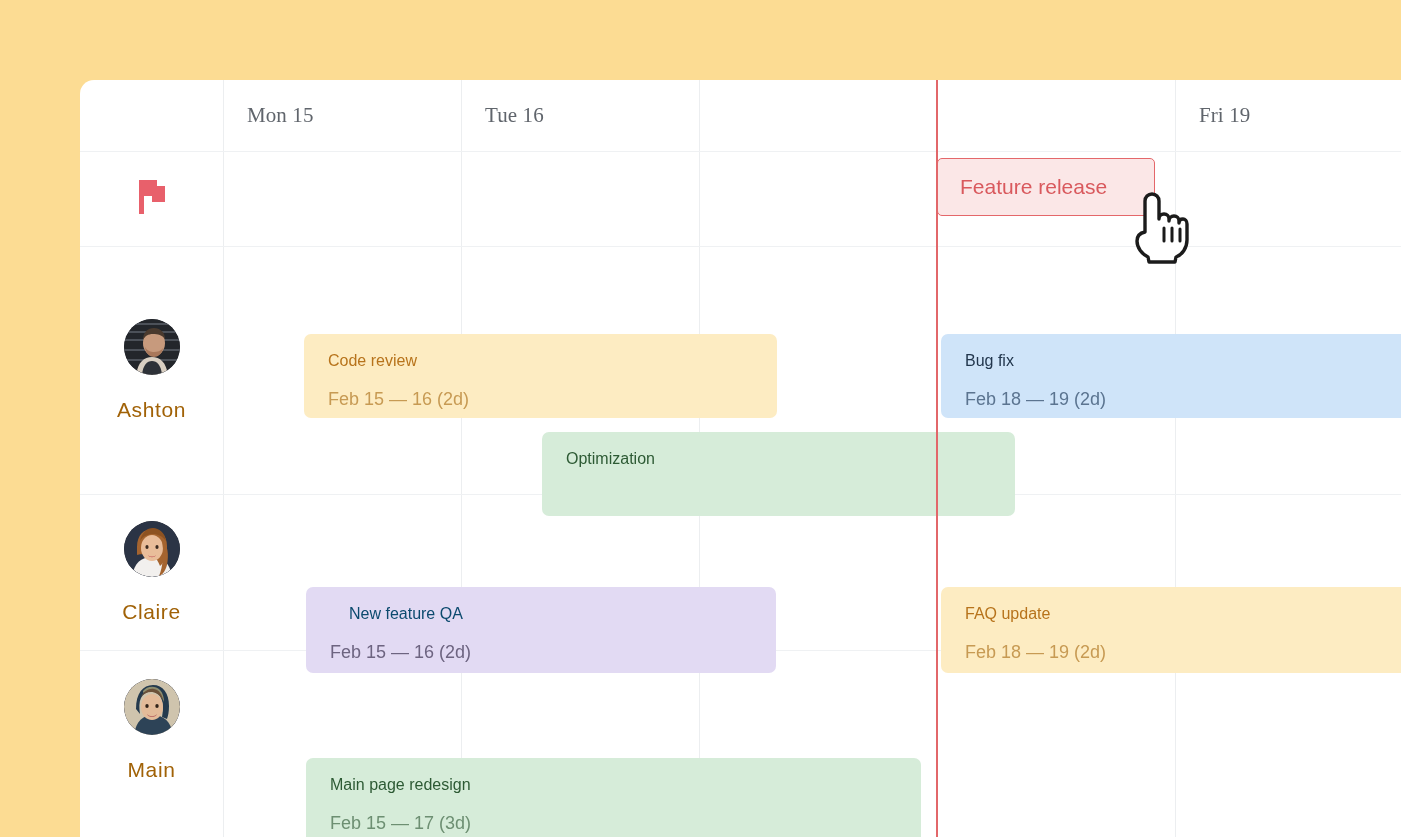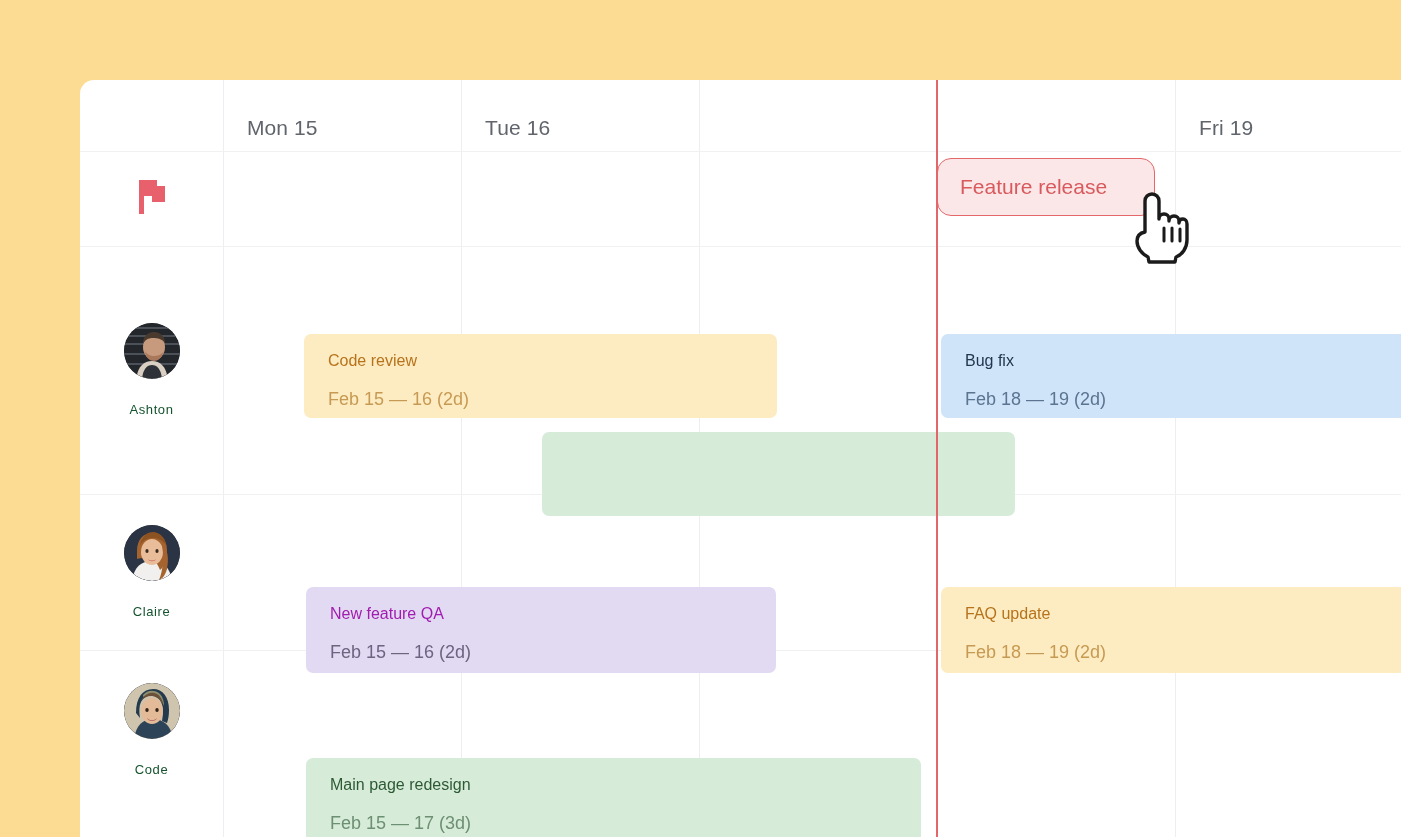--- a/index.html
+++ b/index.html
@@ -47,22 +47,23 @@
   .hline {
     position: absolute;
     left: 0;
     width: 1321px;
     height: 1px;
     background: #eff1f3;
   }
 
   
   #header {
-    top: 12px;
+    top: 0;
     height: 71px;
+    font-family: Liberation Serif, serif;
   }
 
   .day-head {
     position: absolute;
     top: 0;
     height: 71px;
     display: flex;
     align-items: center;
     padding-left: 24px;
     font-size: 21px;
@@ -87,22 +88,22 @@
     border-radius: 50%;
     overflow: hidden;
     position: relative;
     background: #2b2f38;
   }
 
   .avatar svg { display: block; width: 56px; height: 56px; }
 
   .res-name {
     margin-top: 23px;
-    font-size: 13px;
-    color: #14532d;
+    font-size: 21px;
+    color: #a16207;
     letter-spacing: .6px;
   }
 
   
   .flag-cell {
     position: absolute;
     left: 0;
     width: 143px;
     display: flex;
     align-items: center;
@@ -137,29 +138,29 @@
 
   .t-green  { background: #d6ecd9; }
   .t-green  .bar-title { color: #2d5a34; }
   .t-green  .bar-sub   { color: #6d8f72; }
 
   .t-blue   { background: #cfe4f9; }
   .t-blue   .bar-title { color: #22364d; }
   .t-blue   .bar-sub   { color: #5b7490; }
 
   .t-purple { background: #e2daf3; }
-  .t-purple .bar-title { color: #a21caf; }
+  .t-purple .bar-title { color: #0c4a6e; margin-left: 19px; }
   .t-purple .bar-sub   { color: #6d6480; }
 
   
   .milestone {
     position: absolute;
     background: #fbe7e7;
     border: 1.6px solid #e4676a;
-    border-radius: 14px;
+    border-radius: 5px;
     display: flex;
     align-items: center;
     padding-left: 22px;
     font-size: 21px;
     color: #d9595d;
   }
 
   
   #today-line {
     position: absolute;
@@ -239,20 +240,21 @@
     </span>
     <span class="res-name">Ashton</span>
   </div>
 
   <div class="bar t-amber" style="left:224px;top:254px;width:473px;height:84px">
     <div class="bar-title">Code review</div>
     <div class="bar-sub">Feb 15  — 16 (2d)</div>
   </div>
 
   <div class="bar t-green" style="left:462px;top:352px;width:473px;height:84px">
+    <div class="bar-title">Optimization</div>
   </div>
 
   <div class="bar t-blue" style="left:861px;top:254px;width:540px;height:84px">
     <div class="bar-title">Bug fix</div>
     <div class="bar-sub">Feb 18  — 19 (2d)</div>
   </div>
 
   <div class="res-cell" style="top:414px;height:156px">
     <span class="avatar">
       <svg viewBox="0 0 56 56">
@@ -301,21 +303,21 @@
           <path d="M12 30C12 14 19 6 29 6s16 8 16 21c0 6-1 10-2 13l-5-2c2-10 1-19-4-23-6-5-14-2-17 4-2 4-2 10-1 16z" fill="#243a4d"></path>
           <path d="M19 12c4-5 12-6 17-1 3 3 4 8 4 12-3-8-8-11-14-11-3 0-6 1-7 2z" fill="#8d8d6e"></path>
           <ellipse cx="28" cy="28" rx="11" ry="13" fill="#e3bb99"></ellipse>
           <path d="M17 18c3-6 8-9 13-8 5 1 8 5 9 11-4-6-8-8-12-8-4 0-8 2-10 5z" fill="#6b5139"></path>
           <ellipse cx="23" cy="27" rx="1.7" ry="2" fill="#33241a"></ellipse>
           <ellipse cx="33" cy="27" rx="1.7" ry="2" fill="#33241a"></ellipse>
           <path d="M23 35c3 3 7 3 10 0-1 4-9 4-10 0z" fill="#b45f5f"></path>
         </g>
       </svg>
     </span>
-    <span class="res-name">Code</span>
+    <span class="res-name">Main</span>
   </div>
 
   <div class="bar t-green" style="left:226px;top:678px;width:615px;height:86px">
     <div class="bar-title">Main page redesign</div>
     <div class="bar-sub">Feb 15  — 17 (3d)</div>
   </div>
 
   <div id="today-line" style="left:856px"></div>
 </div>
 

